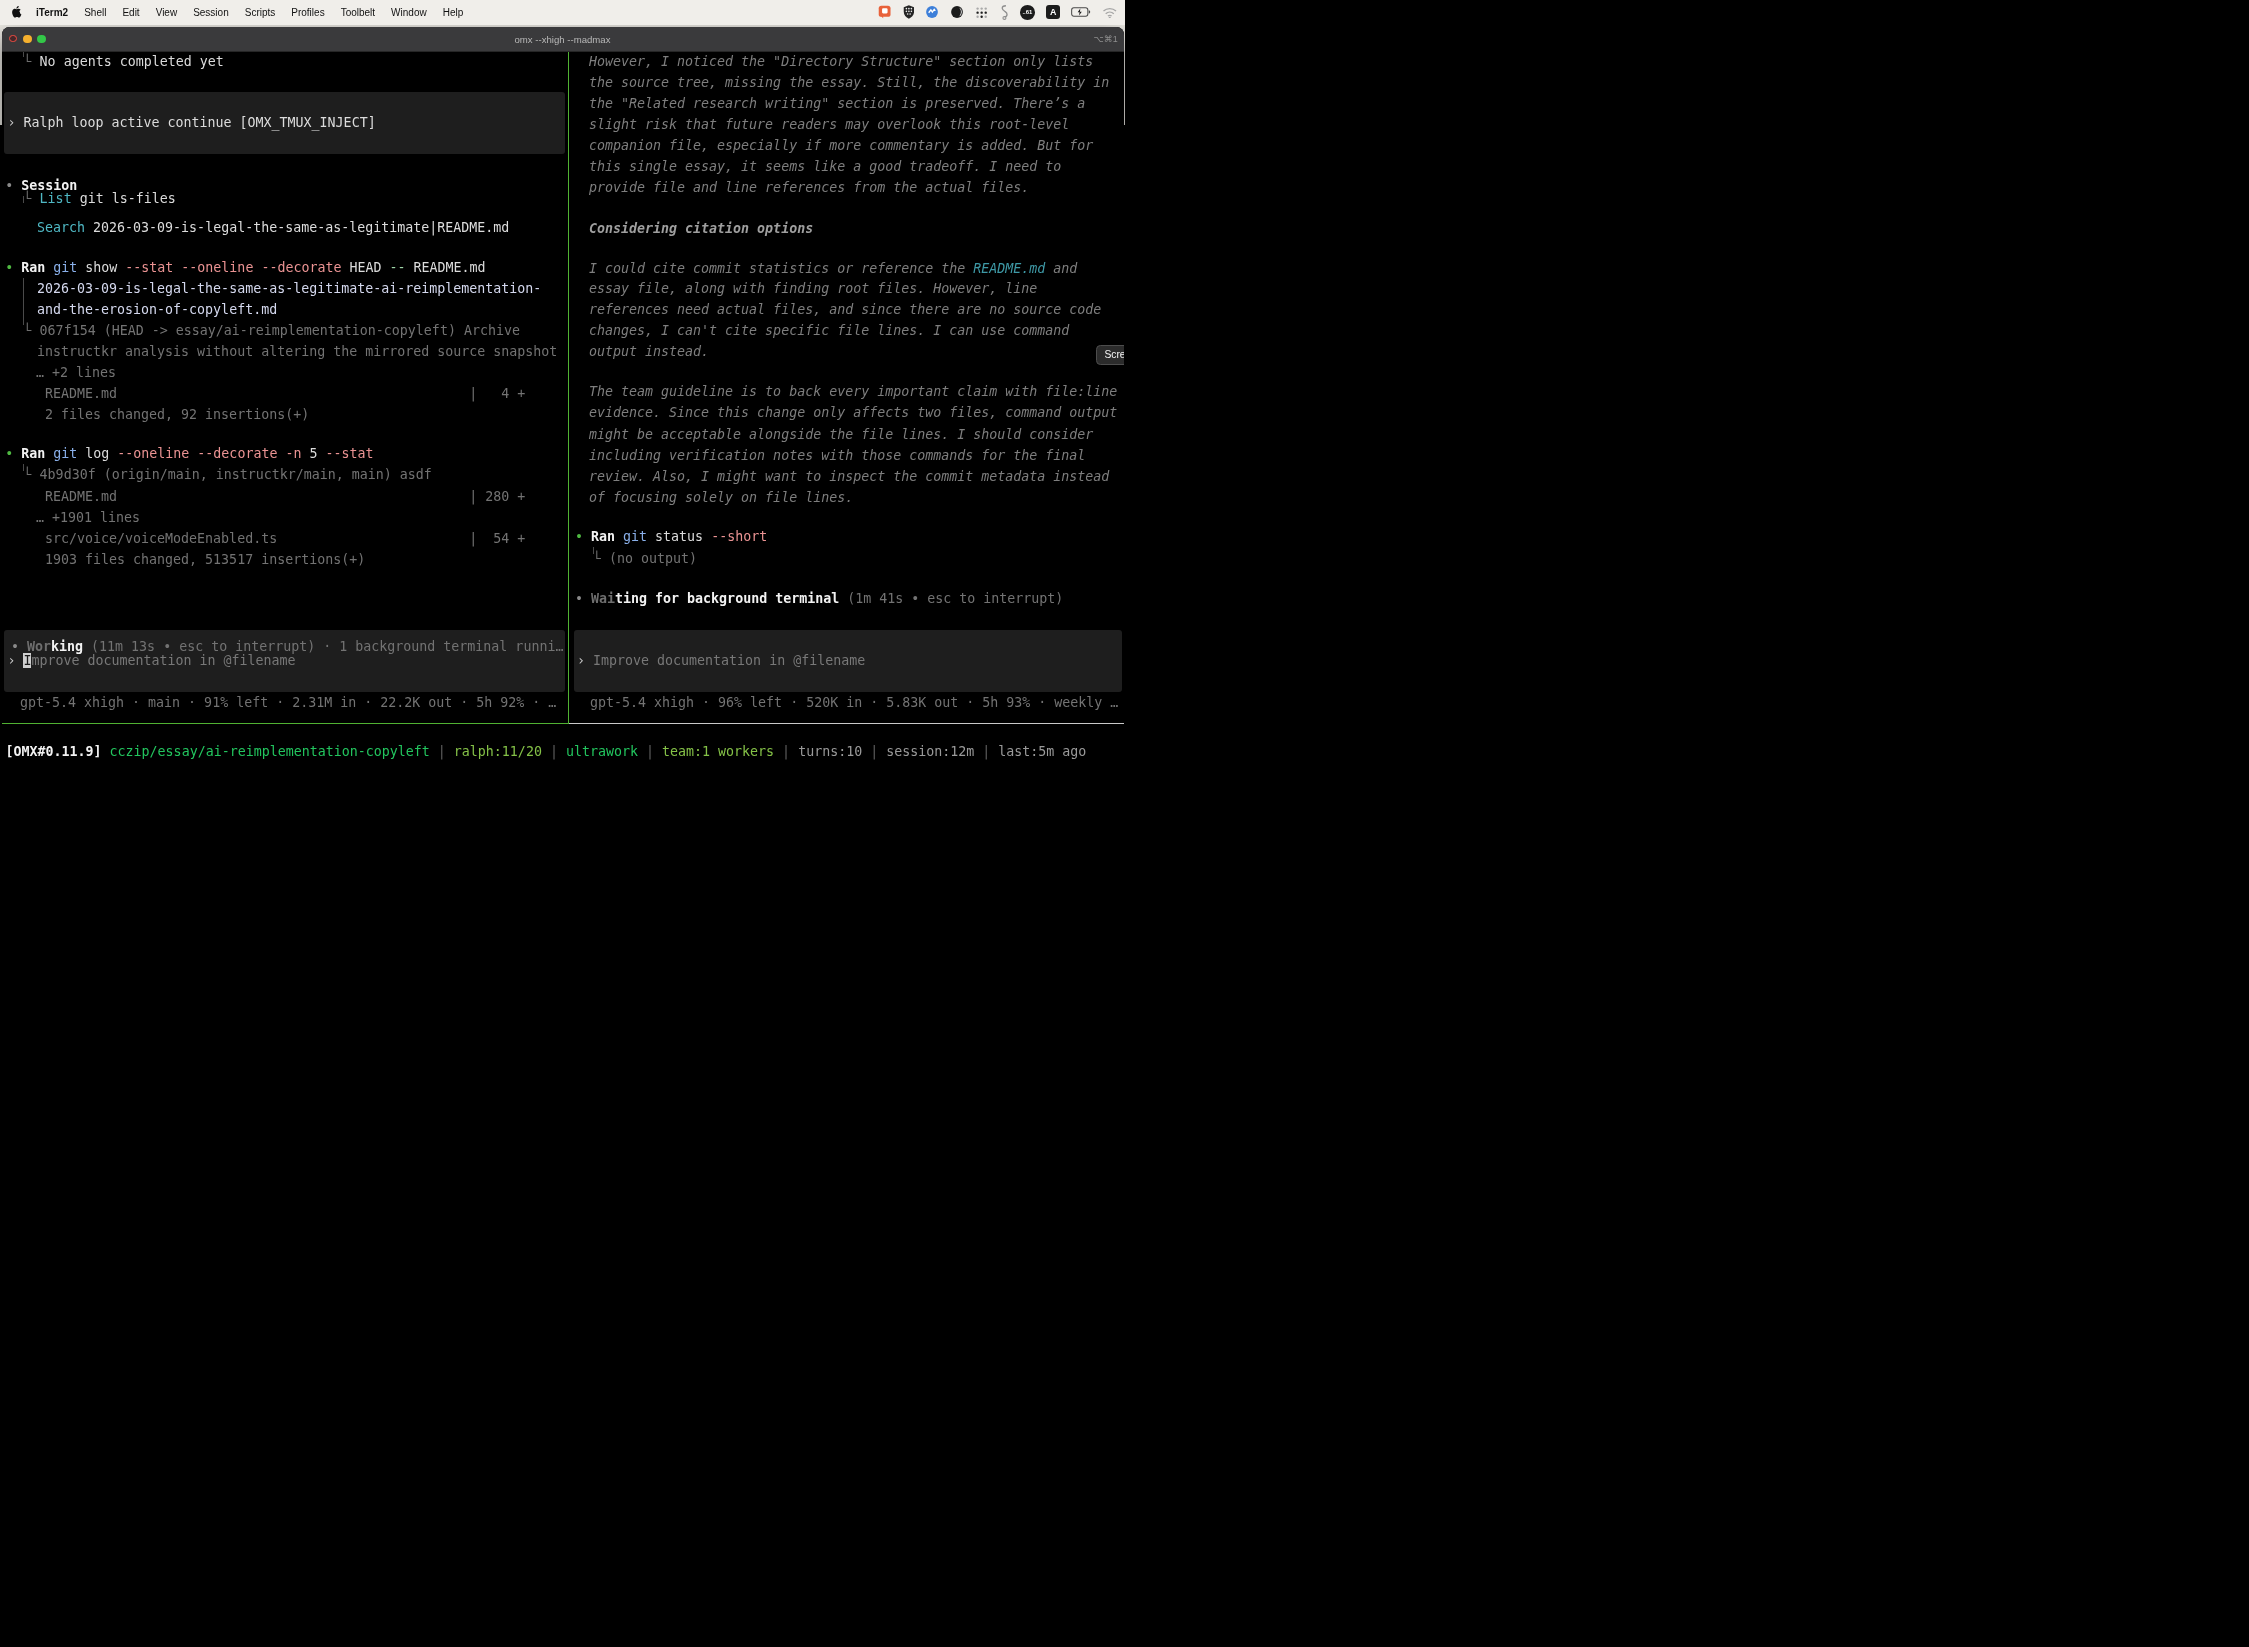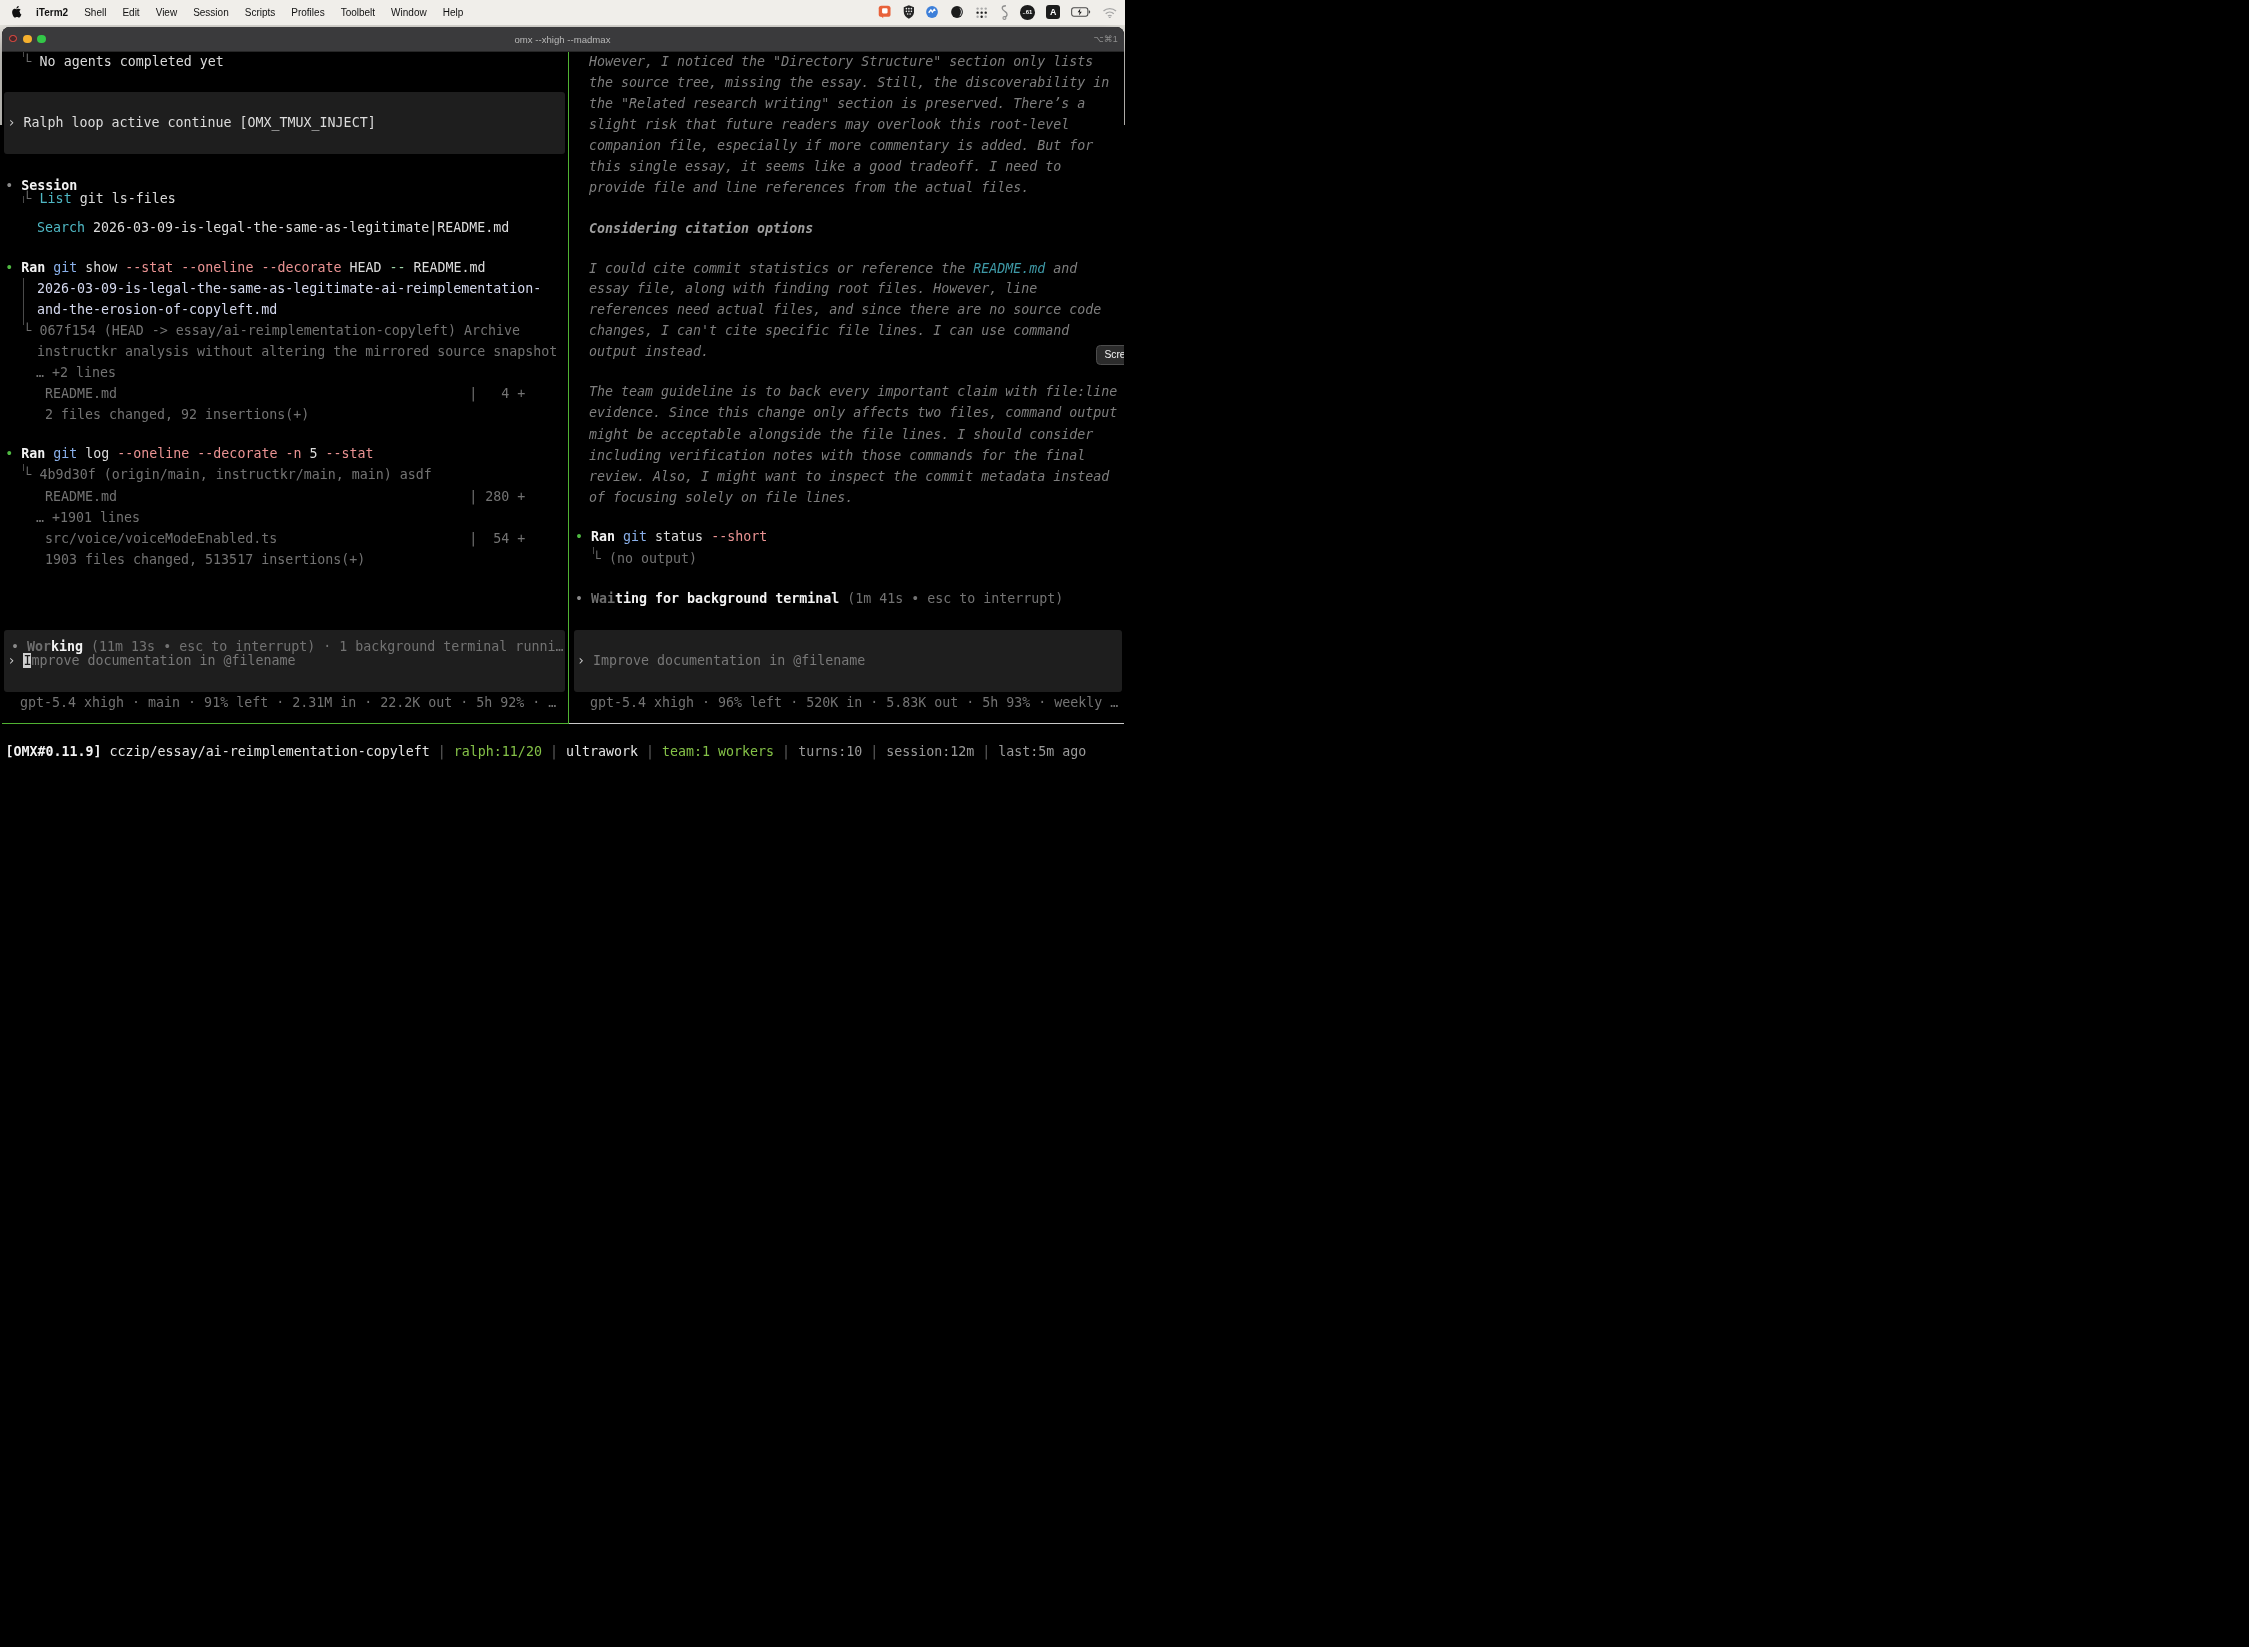--- a/index.html
+++ b/index.html
@@ -43,21 +43,21 @@
   .seg-white{color:#dcdcdc}
   .seg-boldwhite{color:#f2f2f2;font-weight:bold}
   .seg-gray{color:#737373}
   .seg-gray2{color:#9a9a9a}
   .seg-sep{color:#5f5f5f}
   .seg-dimbold{color:#6e6e6e;font-weight:bold}
   .seg-tree{color:#6f6f6f}
   .seg-bullet-green{color:#4fba42}
   .seg-bullet-gray{color:#8a8a8a}
   .seg-cyan{color:#4fb8c4}
-  .seg-cyan2{color:#e5e5e5}
+  .seg-cyan2{color:#22c55e}
   .seg-green2{color:#84c147}
   .seg-blue{color:#8ab0ea}
   .seg-pink{color:#eb9393}
   .seg-mint{color:#9fd6a8}
   .seg-lav{color:#d4d8ee}
   .seg-ital{color:#7e7e7e;font-style:italic}
   .seg-ital-head{color:#9f9f9f;font-style:italic;font-weight:bold}
   .seg-ital-cyan{color:#3e99a6;font-style:italic}
   .seg-prompt{color:#c9c9c9}
   .seg-ghost{color:#787878}

